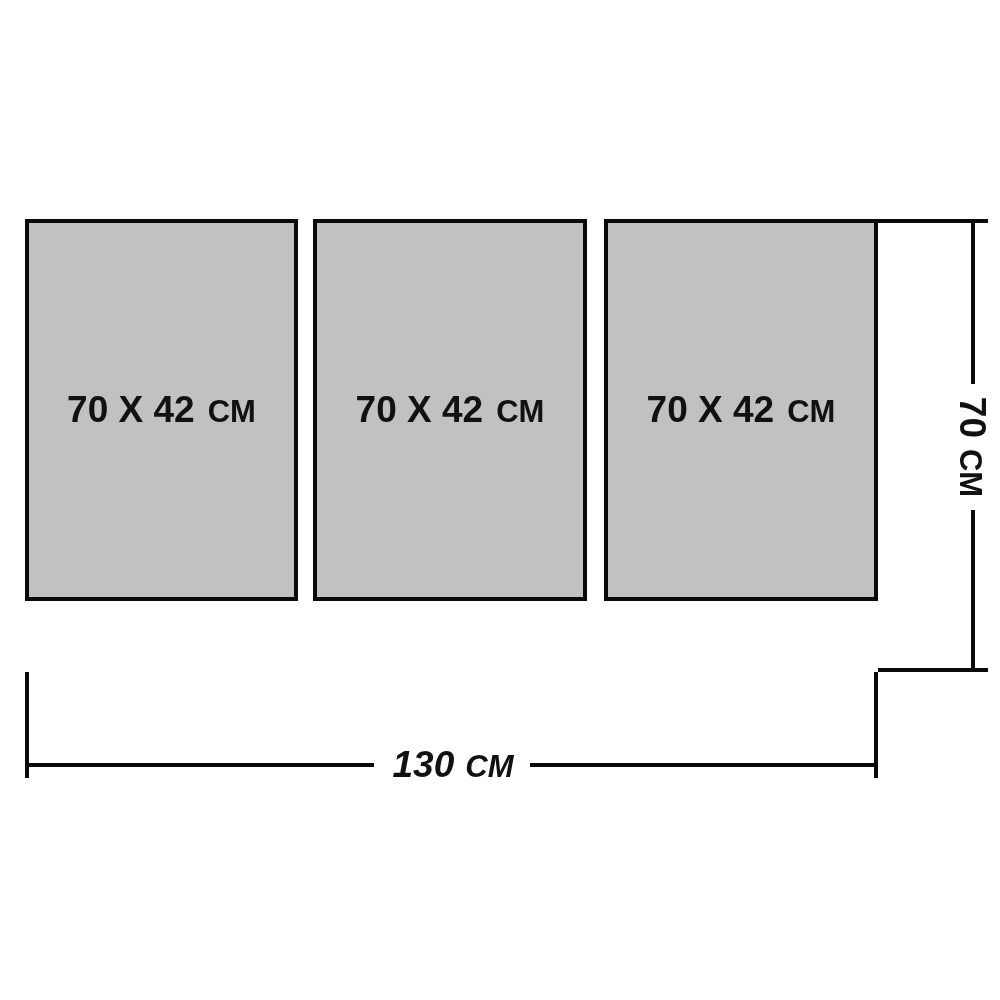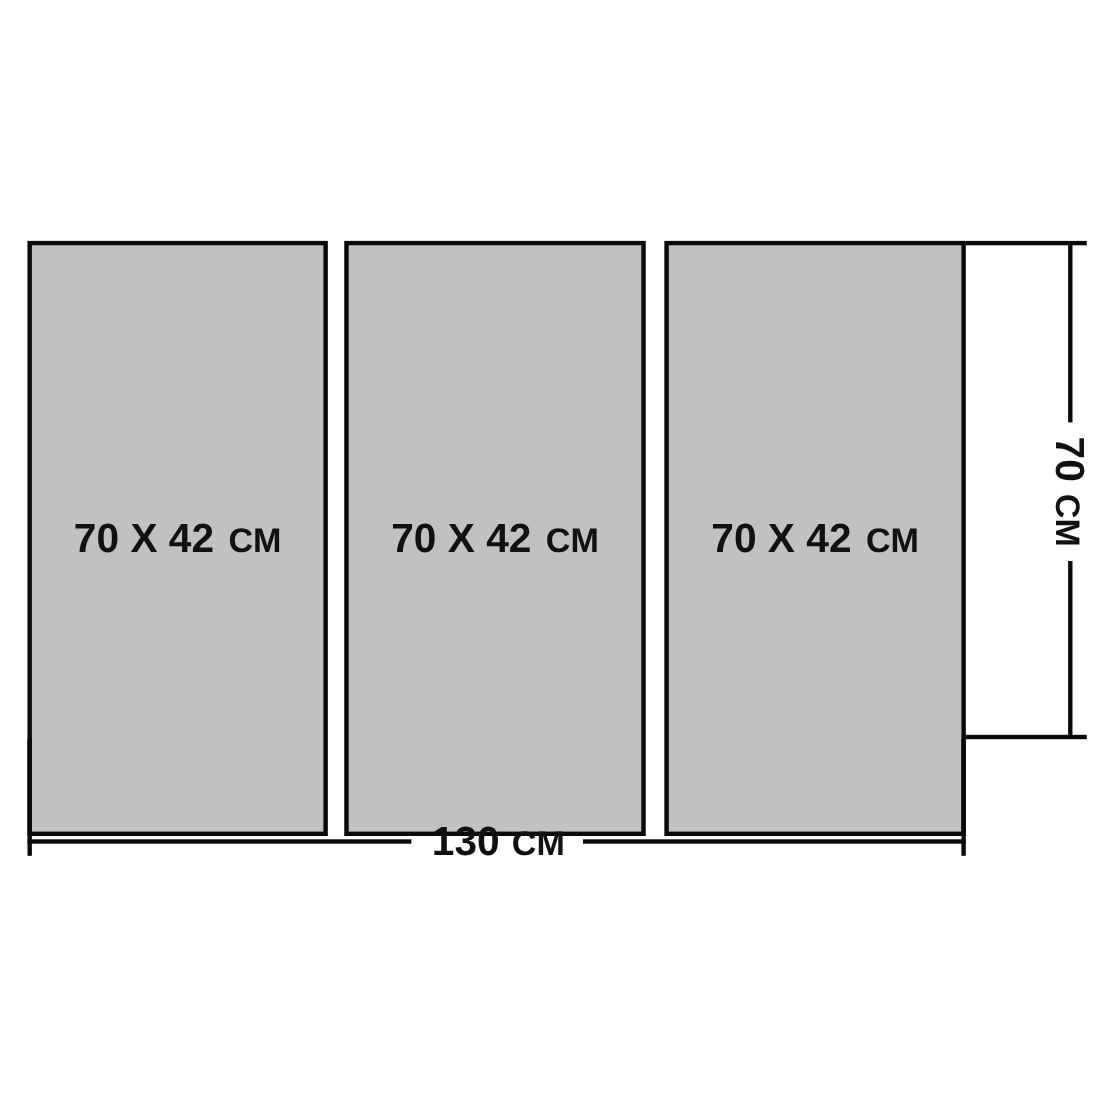--- a/index.html
+++ b/index.html
@@ -20,21 +20,21 @@
     background:var(--background);
     font-family:"Liberation Sans", sans-serif;
     font-weight:bold;
     color:var(--text);
     overflow:hidden;
   }
   
   .panel{
     position:absolute;
     top:219px;
-    height:541px;
+    height:382px;
     box-sizing:border-box;
     background:var(--panel-fill);
     border:4px solid var(--line);
     display:flex;
     align-items:center;
     justify-content:center;
   }
   [data-name="panel-1"]{left:25px;width:273px;}
   [data-name="panel-2"]{left:313px;width:274px;}
   [data-name="panel-3"]{left:604px;width:274px;}
@@ -79,20 +79,21 @@
   [data-name="width-dim-line-left"]{left:25px;top:763px;width:349px;}
   [data-name="width-dim-line-right"]{left:530px;top:763px;width:348px;}
   [data-name="width-dim-label"]{
     position:absolute;
     left:453px;
     top:765px;
     transform:translate(-50%,-50%);
     white-space:nowrap;
     display:flex;
     align-items:baseline;
+    font-style:italic;
   }
   [data-name="width-dim-label"] .unit{margin-left:11px;}
 </style>
 </head>
 <body>
 
 <div class="diagram" data-name="size-diagram">
 
   <div class="panel" data-name="panel-1">
     <div class="panel-label" data-name="panel-1-size-label">

